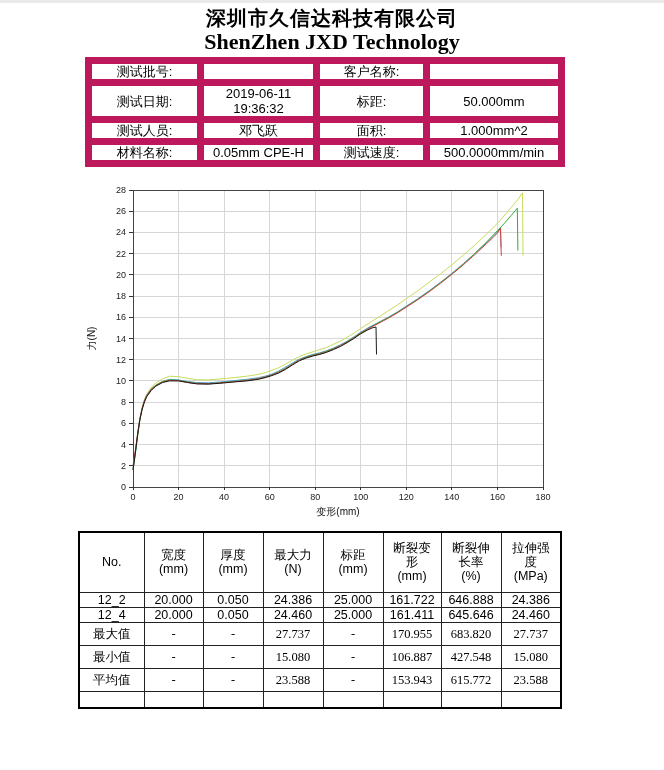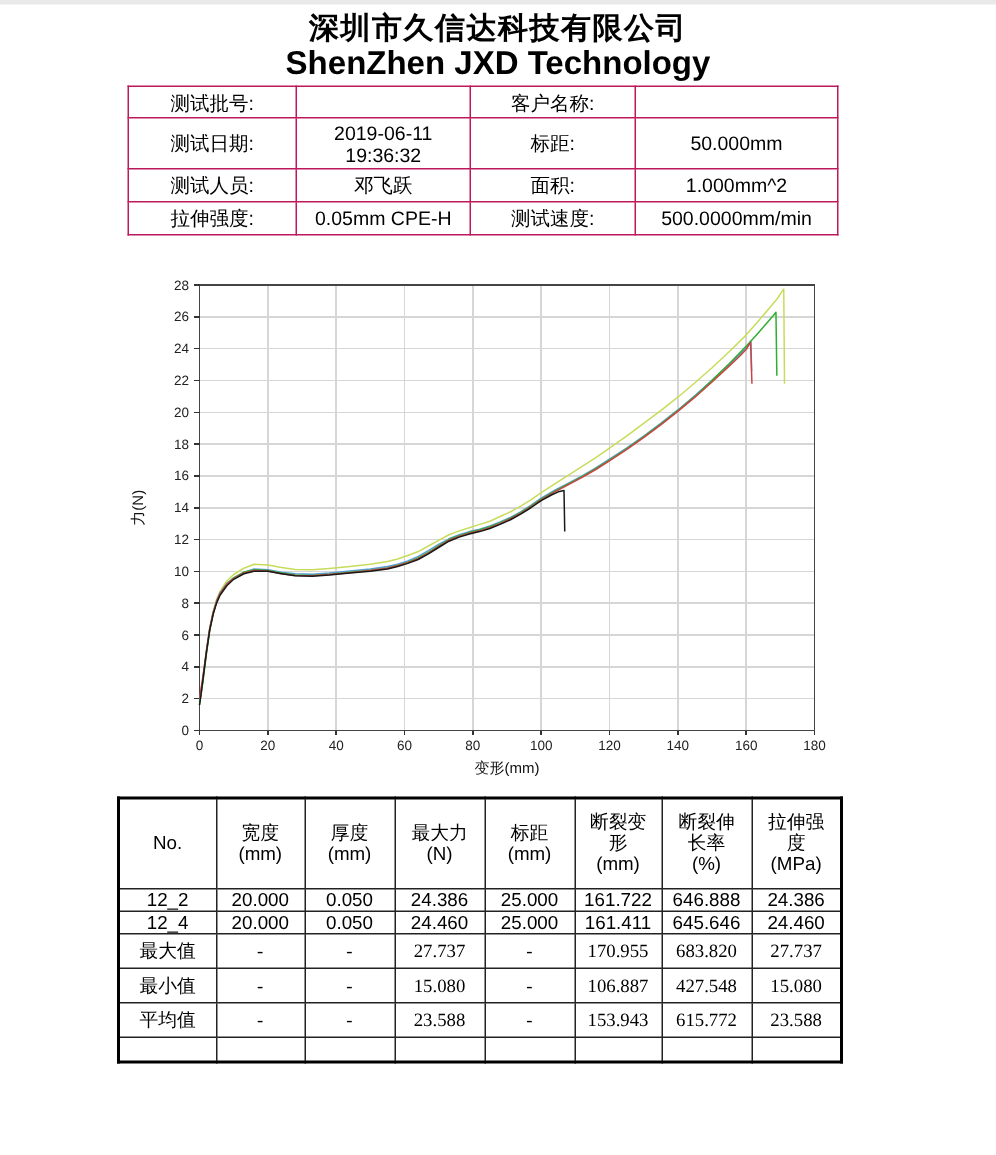--- a/index.html
+++ b/index.html
@@ -5,24 +5,24 @@
   html,body{margin:0;padding:0;}
   body{
     width:664px;height:770px;background:#ffffff;position:relative;
     font-family:"Liberation Sans","DejaVu Sans",sans-serif;color:#000;
     overflow:hidden;
   }
   .topstrip{position:absolute;top:0;left:0;width:664px;height:3px;background:#e9e9e9;}
   .h-cn{position:absolute;top:5px;left:0;width:664px;text-align:center;
         font-size:20px;font-weight:600;letter-spacing:1px;font-family:Liberation Serif, serif;}
   .h-en{position:absolute;top:29px;left:0;width:664px;text-align:center;
-        font-size:22px;font-weight:bold;}
+        font-size:22px;font-weight:bold;font-family:Liberation Serif, serif;}
   
   .info-table{position:absolute;left:85px;top:57px;border-collapse:collapse;table-layout:fixed;}
-  .info-table td{border:1px solid #be185d;font-size:13px;text-align:center;
+  .info-table td{border:7px solid #be185d;font-size:13px;text-align:center;
                  vertical-align:middle;padding:0;white-space:pre-line;line-height:15px;}
   .info-table tr:nth-child(1){height:21px;}
   .info-table tr:nth-child(2){height:34px;}
   .info-table tr:nth-child(3){height:22px;margin-top:24px;}
   .info-table tr:nth-child(4){height:22px;}
   .info-table tr:nth-child(5){height:22px;}
   
   .chart-wrap{position:absolute;left:70px;top:180px;width:500px;height:340px;}
   
   .res-table{position:absolute;left:78px;top:531px;border-collapse:collapse;table-layout:fixed;
@@ -63,21 +63,21 @@
         <td>标距:</td>
         <td>50.000mm</td>
       </tr>
       <tr>
         <td>测试人员:</td>
         <td>邓飞跃</td>
         <td>面积:</td>
         <td>1.000mm^2</td>
       </tr>
       <tr>
-        <td>拉伸强度:</td>
+        <td>材料名称:</td>
         <td>0.05mm CPE-H</td>
         <td>测试速度:</td>
         <td>500.0000mm/min</td>
       </tr>
     </tbody>
 </table>
 
 <div class="chart-wrap">
   <svg id="chart-svg" width="500" height="340" viewBox="0 0 500 340">
       <line x1="108.55555555555556" y1="10" x2="108.55555555555556" y2="307" stroke="#d6d6d6" stroke-width="1" shape-rendering="crispEdges"></line>

